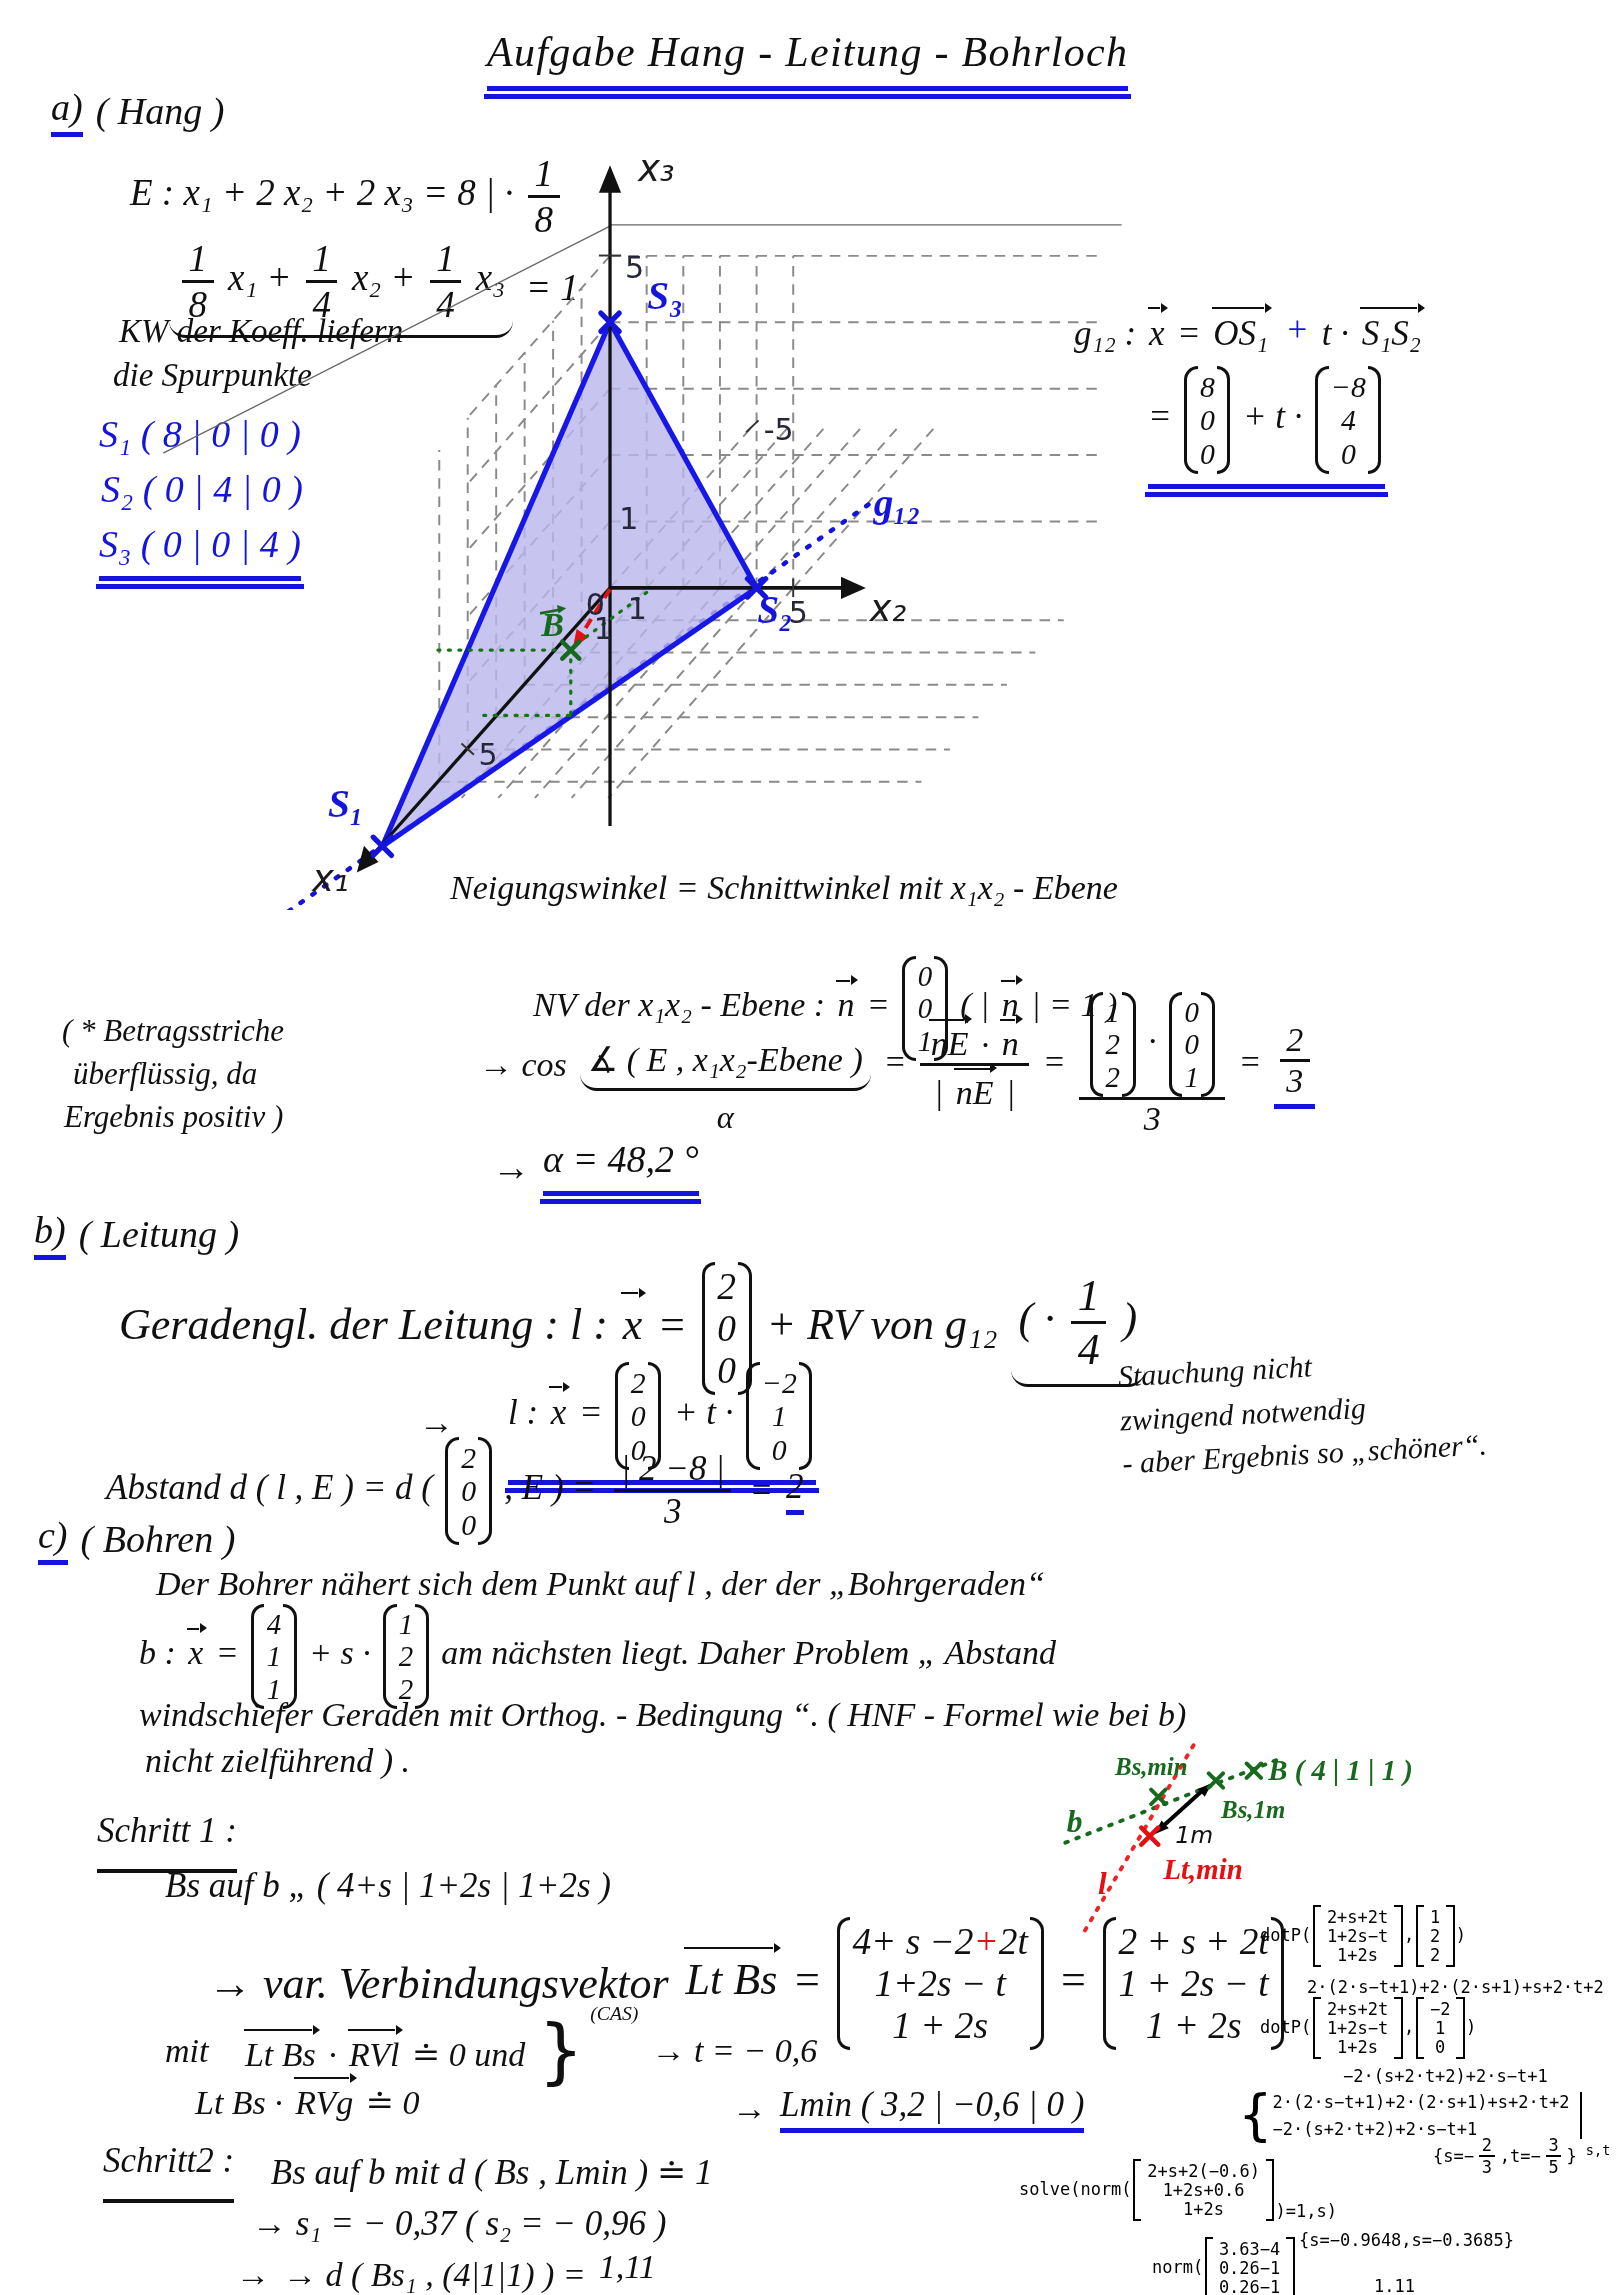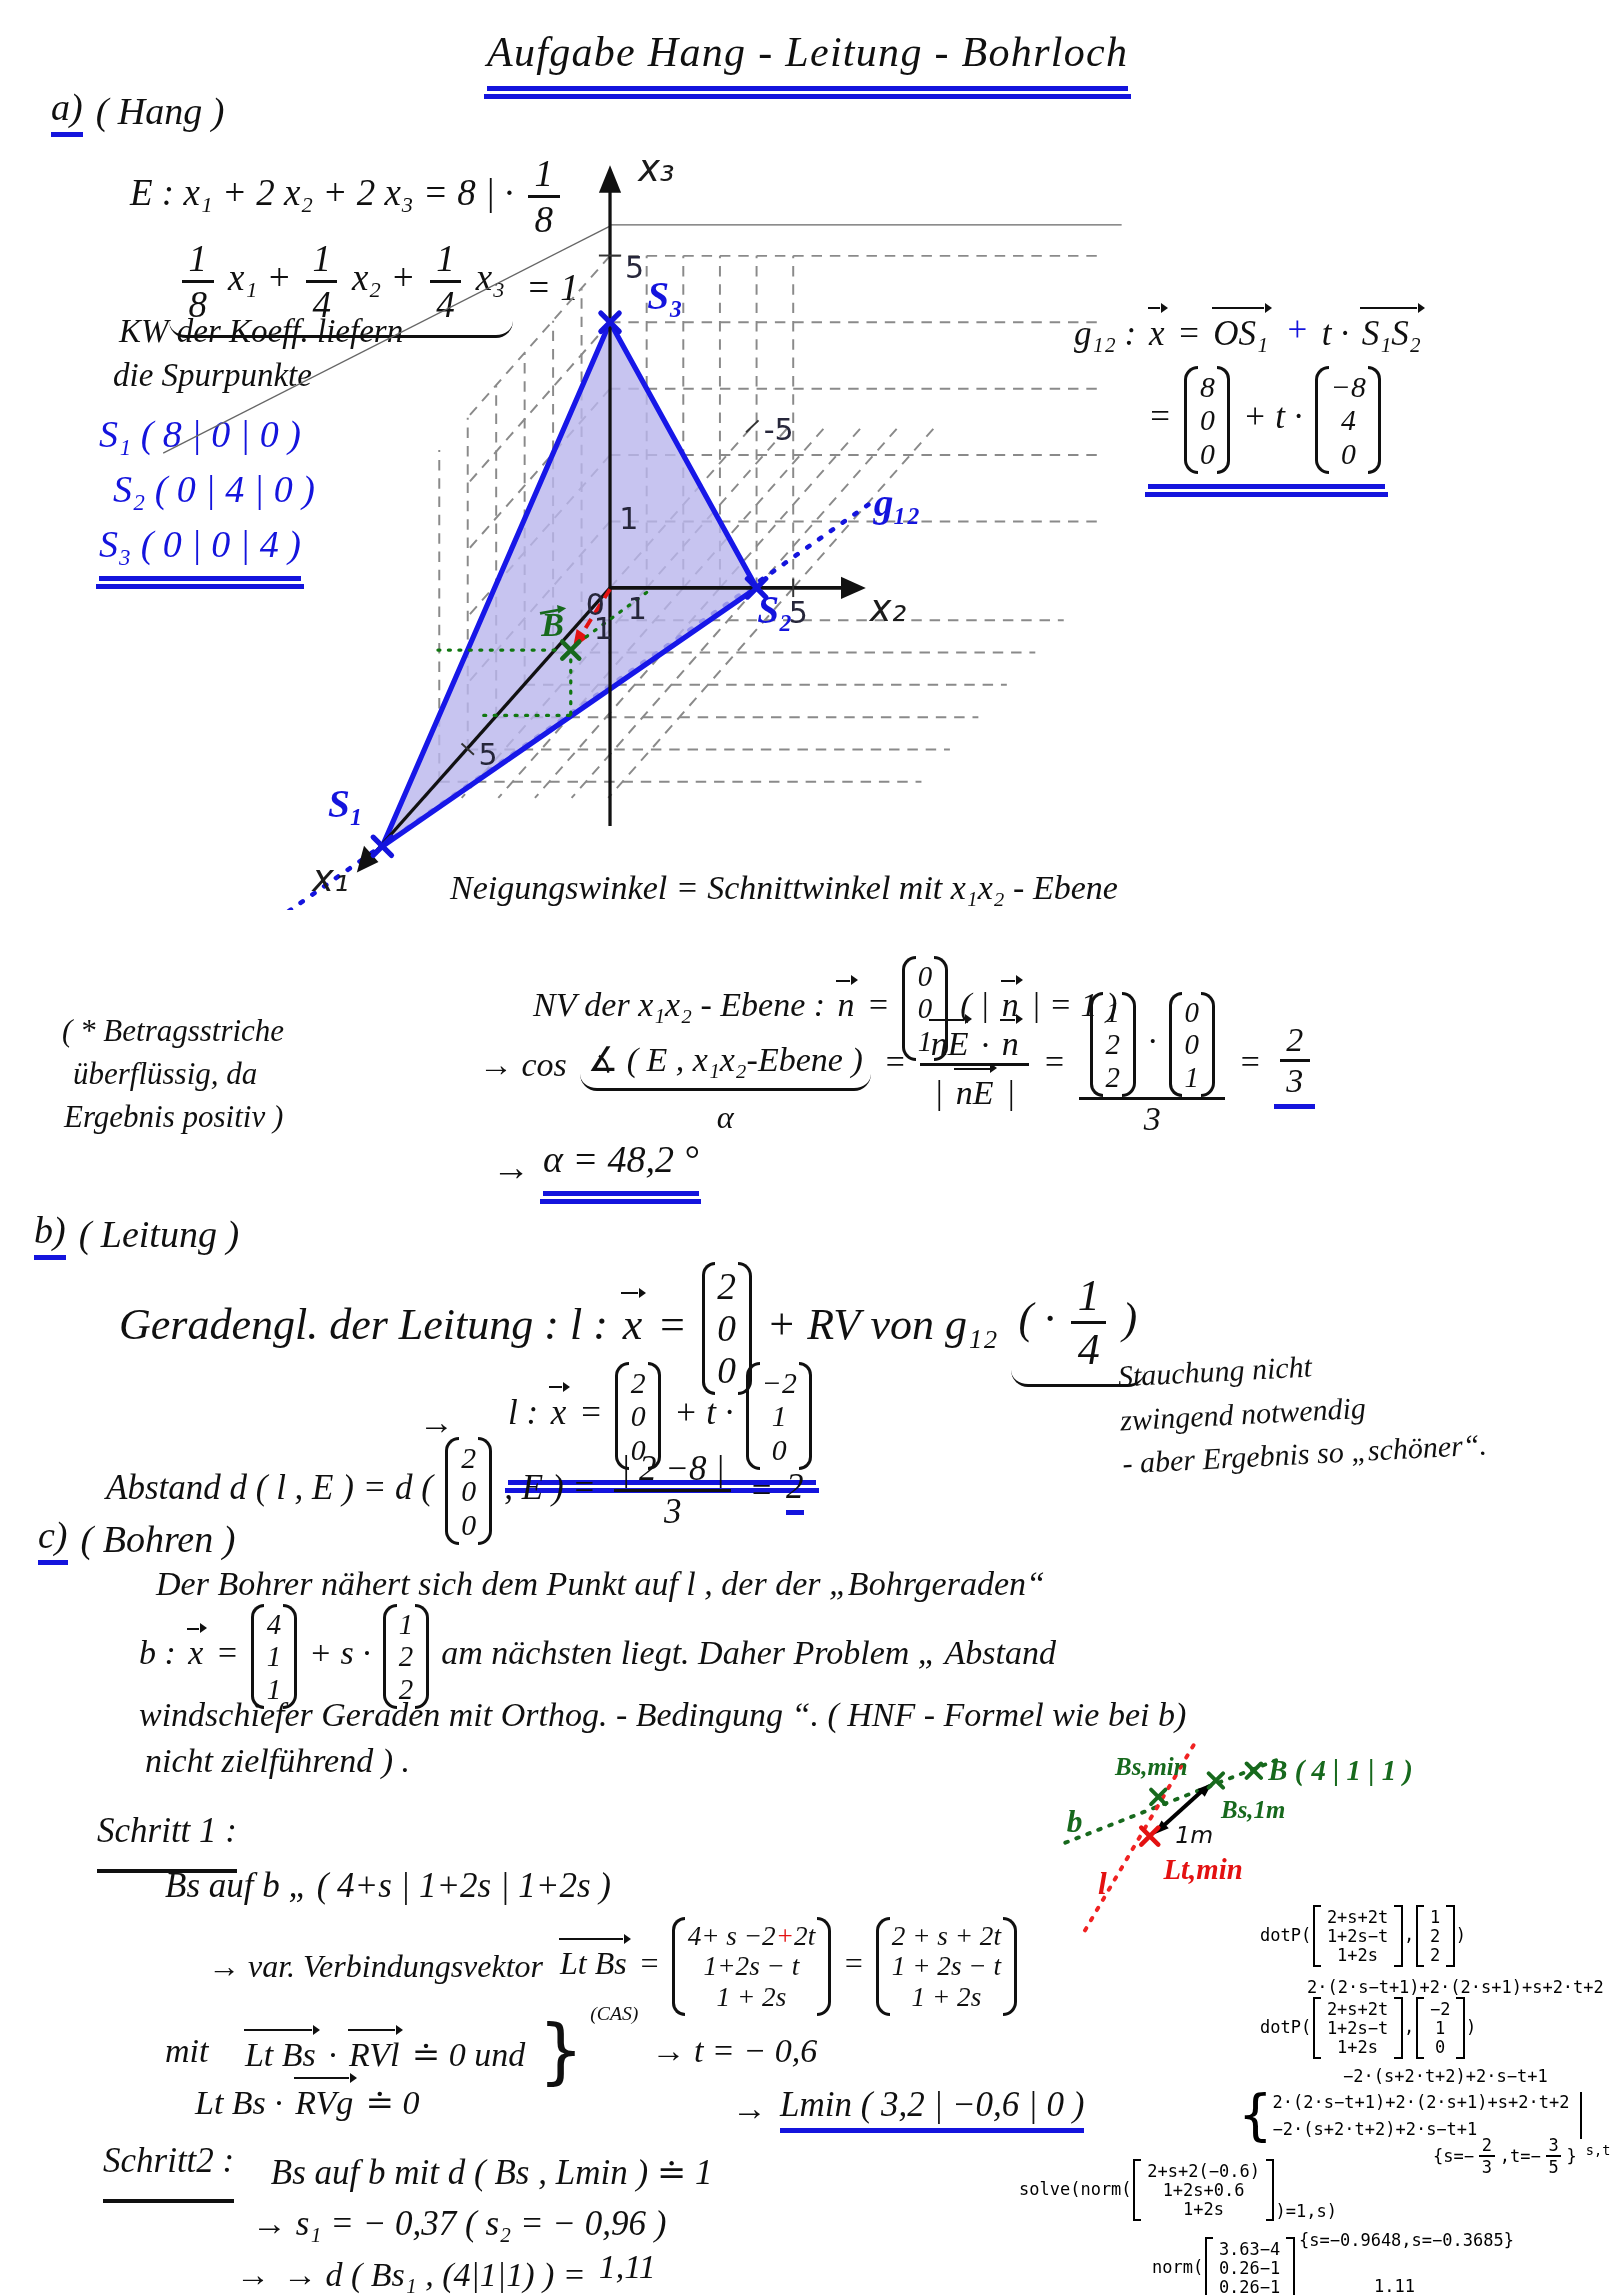--- a/index.html
+++ b/index.html
@@ -78,21 +78,21 @@
         <i>4</i>
       </span> x₂  +  <span class="fr">
         <i>1</i>
         <i>4</i>
       </span> x₃</span>
   <span>=  1</span>
 </div>
 <div class="hw col" style="left:119px;top:313px;font-size:33px">KW der Koeff. liefern</div>
 <div class="hw col" style="left:113px;top:357px;font-size:33px">die Spurpunkte</div>
 <div class="hw col bl" style="left:99px;top:412px;font-size:38px">S₁ ( 8 | 0 | 0 )</div>
-<div class="hw col bl" style="left:113px;top:467px;font-size:38px">S₂ ( 0 | 4 | 0 )</div>
+<div class="hw col bl" style="left:101px;top:467px;font-size:38px">S₂ ( 0 | 4 | 0 )</div>
 <div class="hw line" style="left:99px;top:522px;font-size:38px">
   <span class="bl dulb">S₃ ( 0 | 0 | 4 )</span>
 </div>
 
 <div class="hw line" style="left:1074px;top:306px;font-size:35px">
   <span class="bl" style="color:var(--ink)">g₁₂ :    <span class="oa">x</span>  =  <span class="oa">OS₁</span></span>
   <span class="bl">+</span>
   <span>t · <span class="oa">S₁S₂</span></span>
 </div>
 <div class="hw line" style="left:1148px;top:366px;font-size:35px">
@@ -323,21 +323,21 @@
   <text class="skg" x="266" y="160" font-size="38">Bs,1m</text>
   <text class="skg" x="338" y="102" font-size="44">B ( 4 | 1 | 1 )</text>
   <text class="skr" x="178" y="254" font-size="44">Lt,min</text>
   <text x="196" y="198" font-size="36" font-style="italic" fill="#111">1m</text>
 </svg>
 
 <div class="hw line" style="left:97px;top:1811px;font-size:35px">
   <span class="ulk">Schritt 1 :</span>
 </div>
 <div class="hw col" style="left:165px;top:1866px;font-size:35px">Bs auf b         „          ( 4+s | 1+2s | 1+2s )</div>
-<div class="hw line" style="left:208px;top:1917px;font-size:32px">
+<div class="hw line" style="left:208px;top:1917px;font-size:44px">
   <span>→  var. Verbindungsvektor</span>
   <span><span class="oa">Lt Bs</span>   =   <span class="vc">
         <span>4+ s −2<span class="rd">+</span>2t</span>
         <span>1+2s −  t</span>
         <span>1 + 2s</span>
       </span>   =   <span class="vc">
         <span>2 + s + 2t</span>
         <span>1 + 2s − t</span>
         <span>1 + 2s</span>
       </span></span>

